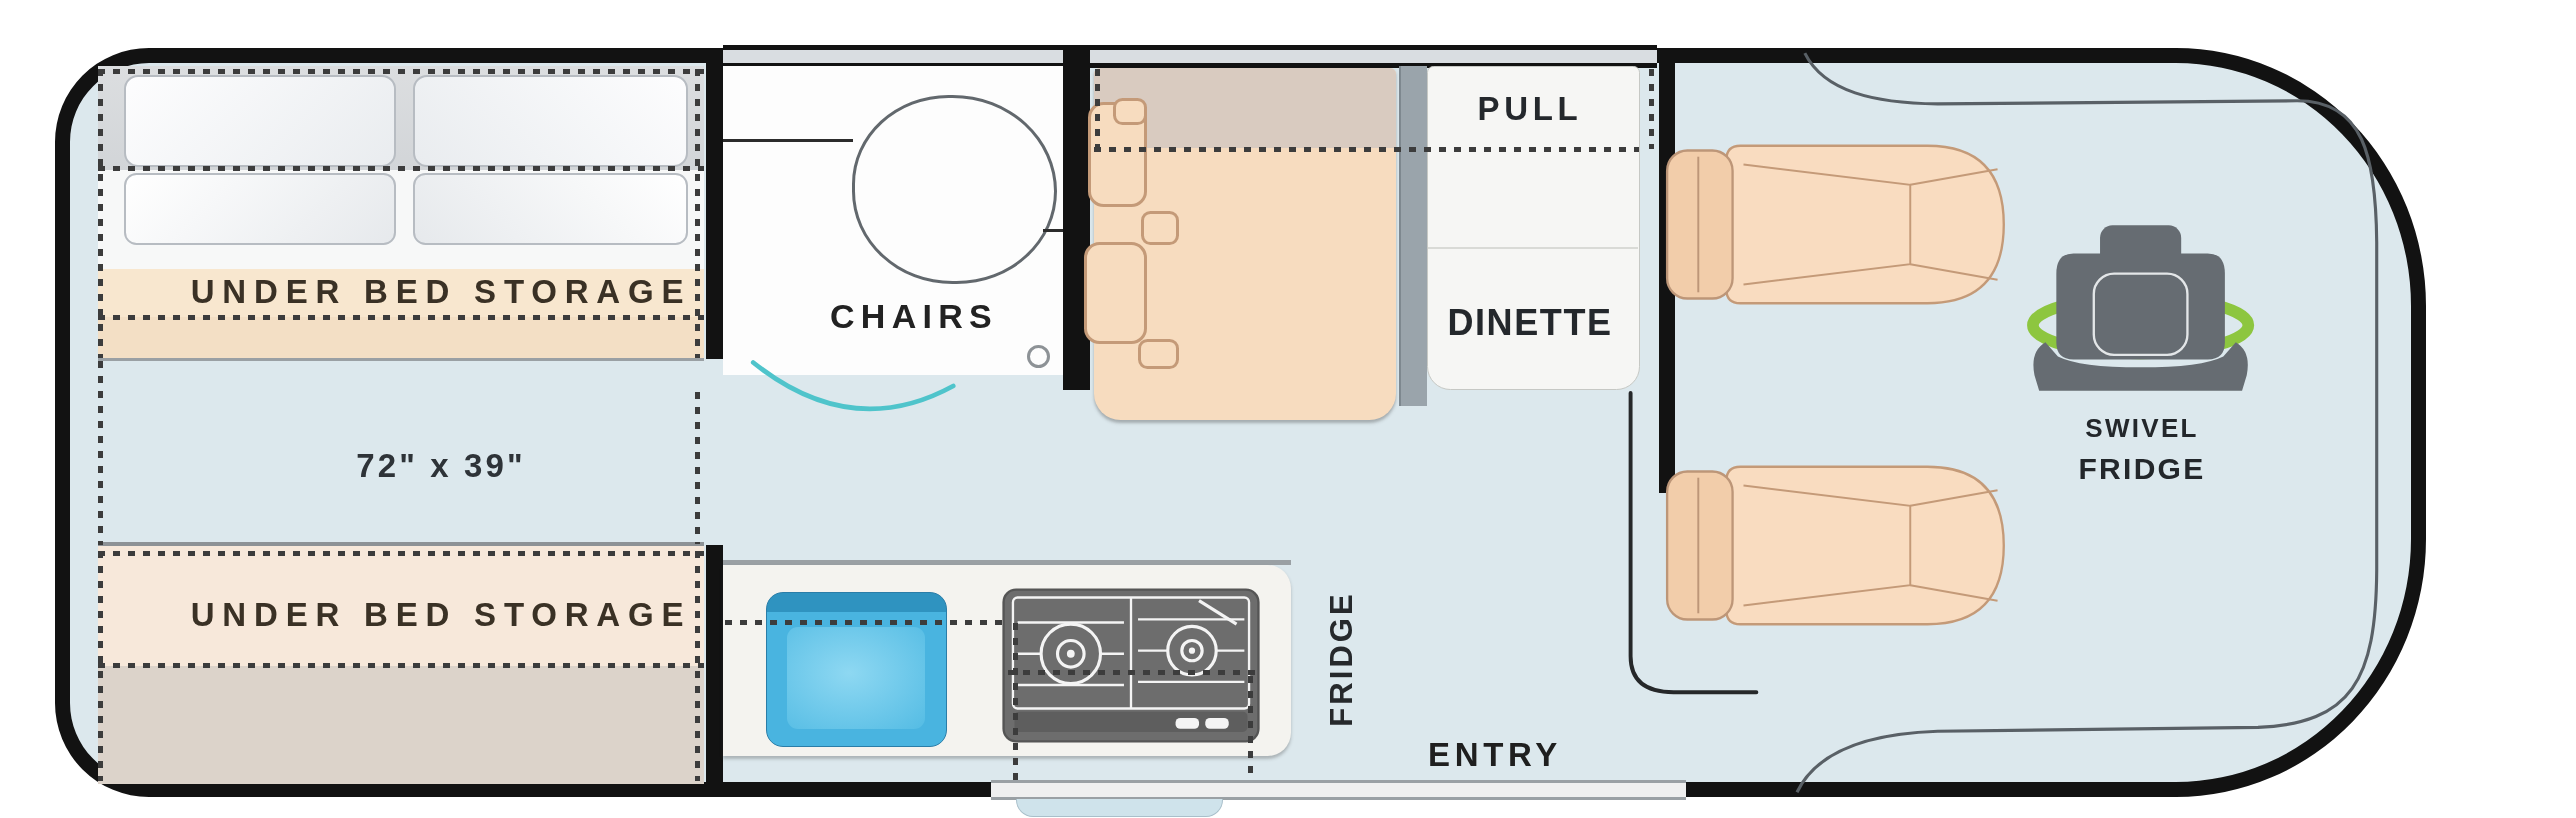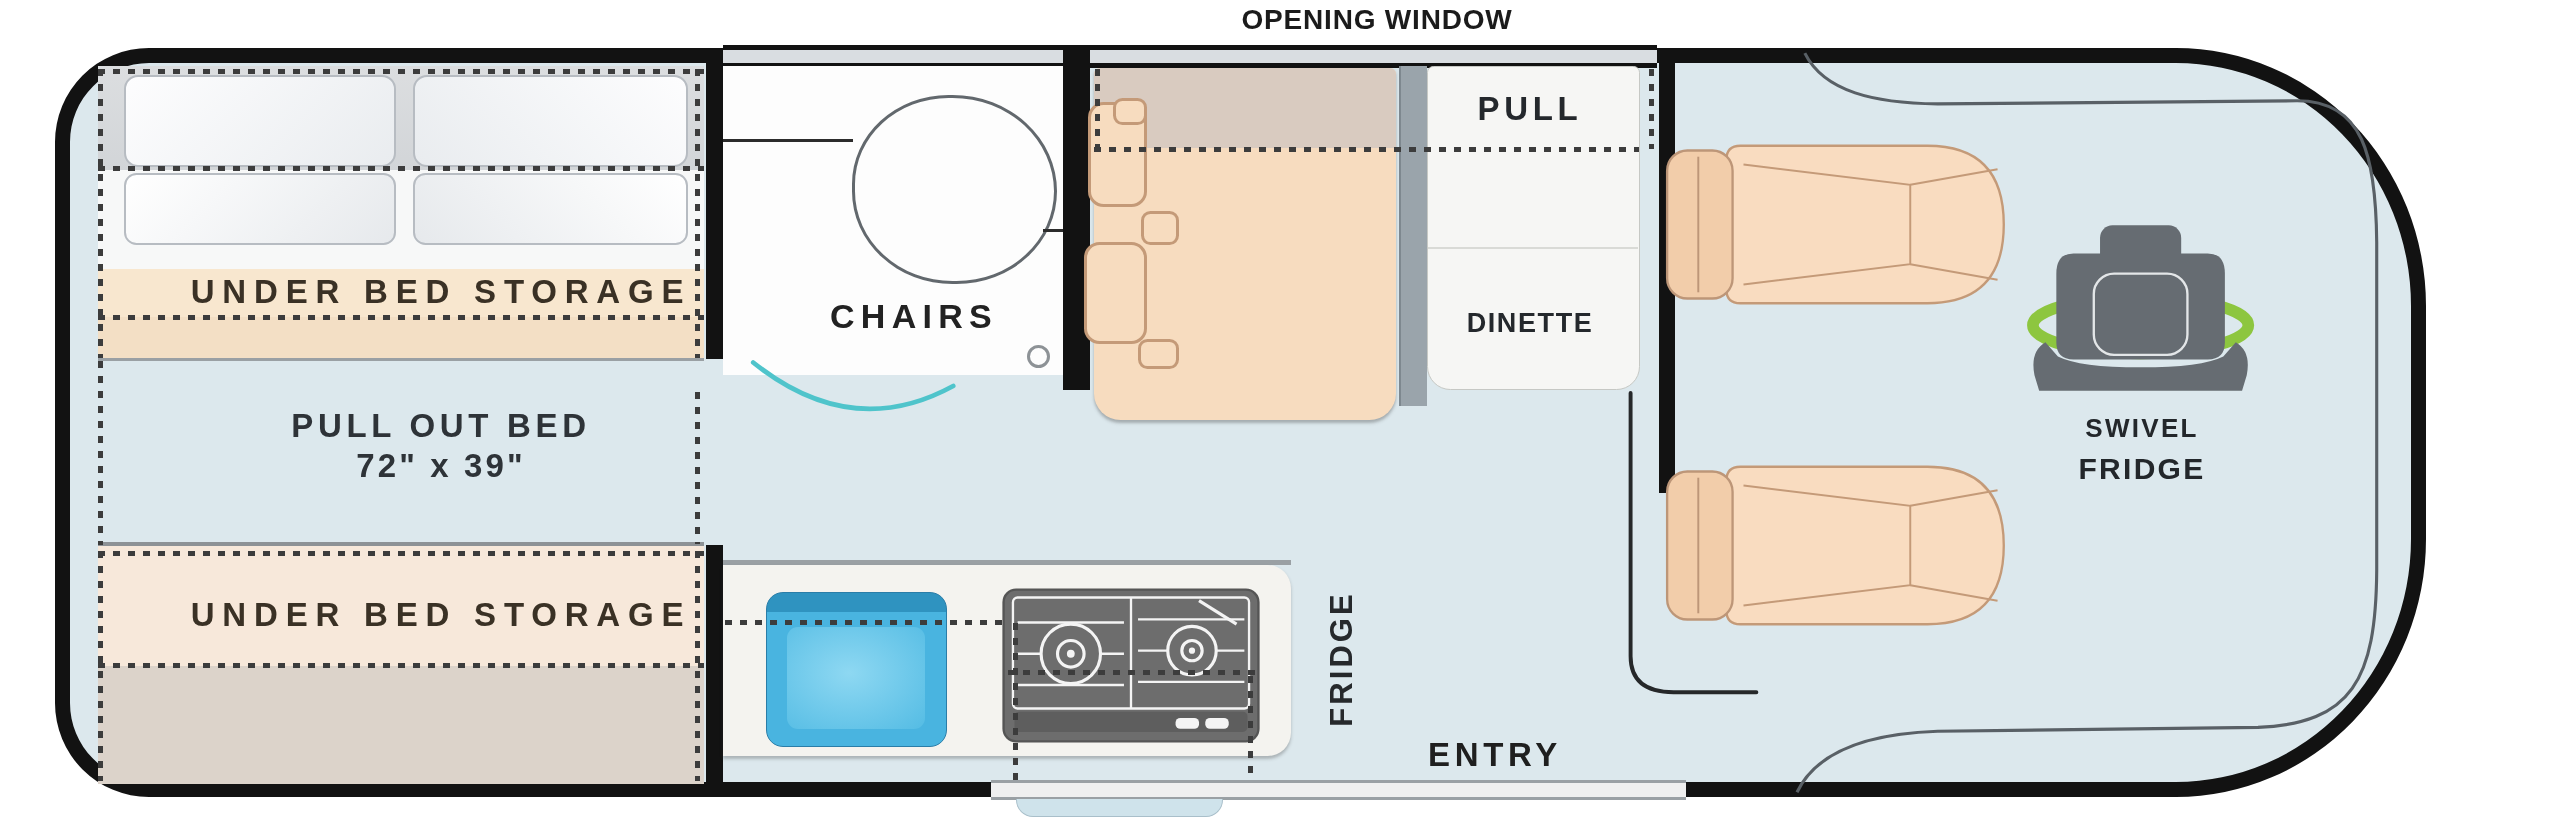--- a/index.html
+++ b/index.html
@@ -18,21 +18,20 @@
 <body>
 
 <div class="stage">
 
   <div class="abs" style="left:55px;top:48px;width:2371px;height:749px;background:#dce8ed;
               border:15.6px solid #121212;box-sizing:border-box;
               border-radius:94px 250px 250px 94px / 94px 258px 258px 94px;"></div>
 
   <div class="abs" style="left:723px;top:45px;width:934px;height:23.4px;background:#d9dde1;
               border-top:5.5px solid #121212;border-bottom:5.5px solid #121212;box-sizing:border-box;"></div>
-  <span class="lbl" style="left:1377px;top:20.3px;font-size:28px;letter-spacing:0.8px;color:#1b1b1b;">OPENING WINDOW</span>
 
   <div class="abs" style="left:98px;top:66px;width:606px;height:295px;background:#f7f8f8;">
     <div class="abs" style="left:0;top:0;width:606px;height:104px;background:linear-gradient(180deg,#dcdee0,#d2d5d8);"></div>
     <div class="abs" style="left:0;top:203px;width:606px;height:91px;background:#f8e7cf;"></div>
     <div class="abs" style="left:0;top:251px;width:606px;height:44px;background:#f3dfc5;"></div>
 
     <div class="abs" style="left:26px;top:8.6px;width:272px;height:92px;background:linear-gradient(135deg,#fdfdfe,#e9ecef);
                 border:2.3px solid #b7bcc2;border-radius:14px;box-sizing:border-box;"></div>
     <div class="abs" style="left:315px;top:8.6px;width:275px;height:92px;background:linear-gradient(225deg,#fdfdfe,#e9ecef);
                 border:2.3px solid #b7bcc2;border-radius:14px;box-sizing:border-box;"></div>
@@ -78,40 +77,39 @@
               border-radius:9.4px;box-sizing:border-box;"></div>
   <div class="vdash" style="left:1095px;top:69px;height:78px;"></div>
 
   <div class="abs" style="left:1399px;top:66px;width:26px;height:340px;background:#9aa4ab;border-left:2.3px solid #7e888f;"></div>
 
   <div class="abs" style="left:1427px;top:66px;width:213px;height:324px;background:#f6f6f4;border:1.6px solid #c6c8c4;
               border-radius:6.3px 6.3px 23.4px 23.4px;box-sizing:border-box;">
     <div class="abs" style="left:0;top:180px;width:210px;height:1.6px;background:#d9dad6;"></div>
   </div>
   <span class="lbl" style="left:1530px;top:109px;font-size:33px;letter-spacing:4.7px;">PULL</span>
-  <span class="lbl" style="left:1530px;top:323px;font-size:27px;letter-spacing:1.6px;">DINETTE</span>
+  <span class="lbl" style="left:1530px;top:323px;font-size:36px;letter-spacing:1.6px;">DINETTE</span>
   <div class="hdash" style="left:1094px;top:147px;width:545px;"></div>
   <div class="vdash" style="left:1649px;top:69px;height:80px;"></div>
 
   <div class="abs" style="left:1659px;top:48px;width:16.4px;height:445px;background:#121212;"></div>
 
   <div class="abs" style="left:98px;top:542px;width:606px;height:3.9px;background:#8d9296;"></div>
   <div class="abs" style="left:98px;top:546px;width:606px;height:238px;background:#f7e8da;">
     <div class="abs" style="left:0;top:120px;width:606px;height:118px;background:#dcd3ca;"></div>
   </div>
   <div class="hdash" style="left:98px;top:551px;width:606px;"></div>
   <div class="hdash" style="left:98px;top:663px;width:606px;"></div>
   <div class="vdash" style="left:98px;top:551px;height:230px;"></div>
   <div class="vdash" style="left:695px;top:551px;height:230px;"></div>
   <span class="lbl" style="left:441px;top:615px;font-size:33px;letter-spacing:7.8px;color:#3a3125;">UNDER BED STORAGE</span>
   <div class="abs" style="left:706px;top:545px;width:17px;height:239px;background:#121212;"></div>
 
   <div class="vdash" style="left:98px;top:361px;height:184px;"></div>
   <div class="vdash" style="left:695px;top:392px;height:152px;"></div>
-  <span class="lbl" style="left:441px;top:426px;font-size:33px;letter-spacing:4.7px;color:#2e3338;">PULL OUT BED</span>
   <span class="lbl" style="left:441px;top:466px;font-size:33px;letter-spacing:3.1px;color:#2e3338;">72" x 39"</span>
 
   <div class="abs" style="left:723px;top:560px;width:568px;height:4.7px;background:#9aa0a4;"></div>
   <div class="abs" style="left:723px;top:565px;width:568px;height:191px;background:#f4f3ef;border-radius:0 23.4px 23.4px 0;
               box-shadow:0 2.3px 3.1px rgba(60,60,60,.3);"></div>
   <div class="abs" style="left:766px;top:592px;width:181px;height:155px;border-radius:17px;
               background:linear-gradient(180deg,#2f93c0 0 19px,#49b4e0 19px);
               border:1.6px solid #2a7da8;box-sizing:border-box;">
     <div class="abs" style="left:20.3px;top:34px;width:138px;height:102px;border-radius:11px;
                 background:radial-gradient(ellipse at 45% 45%,#8ed8f2,#54bce4);"></div>

